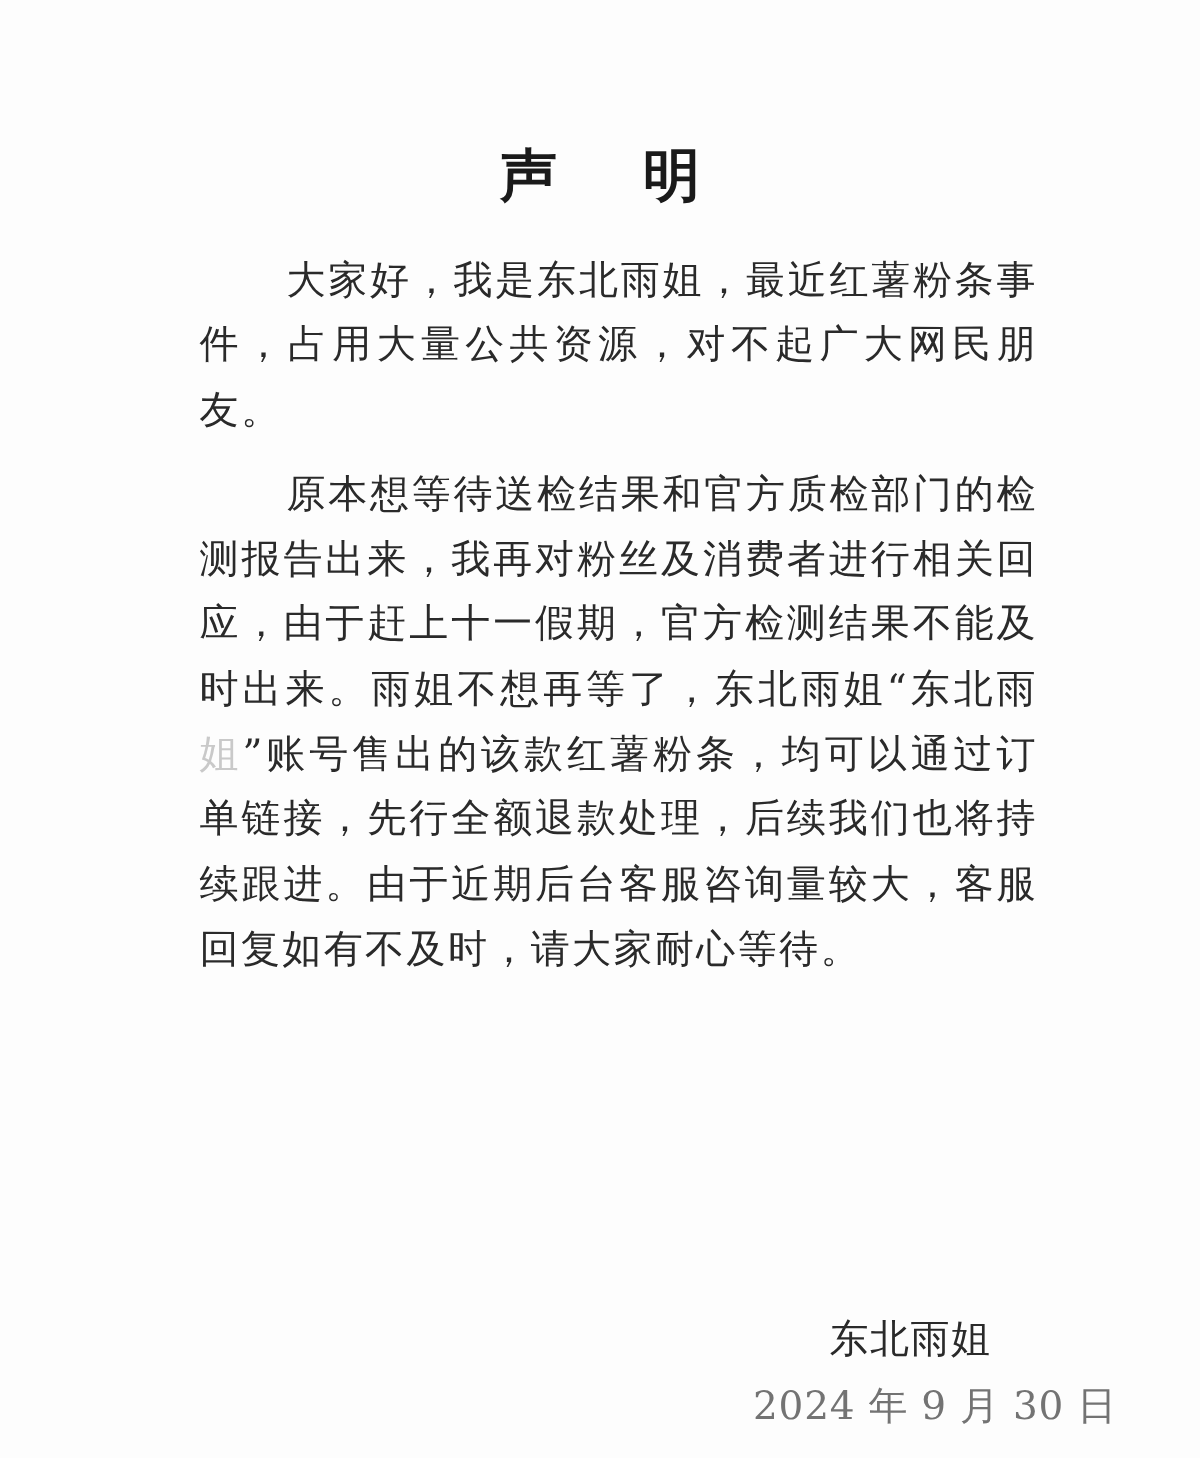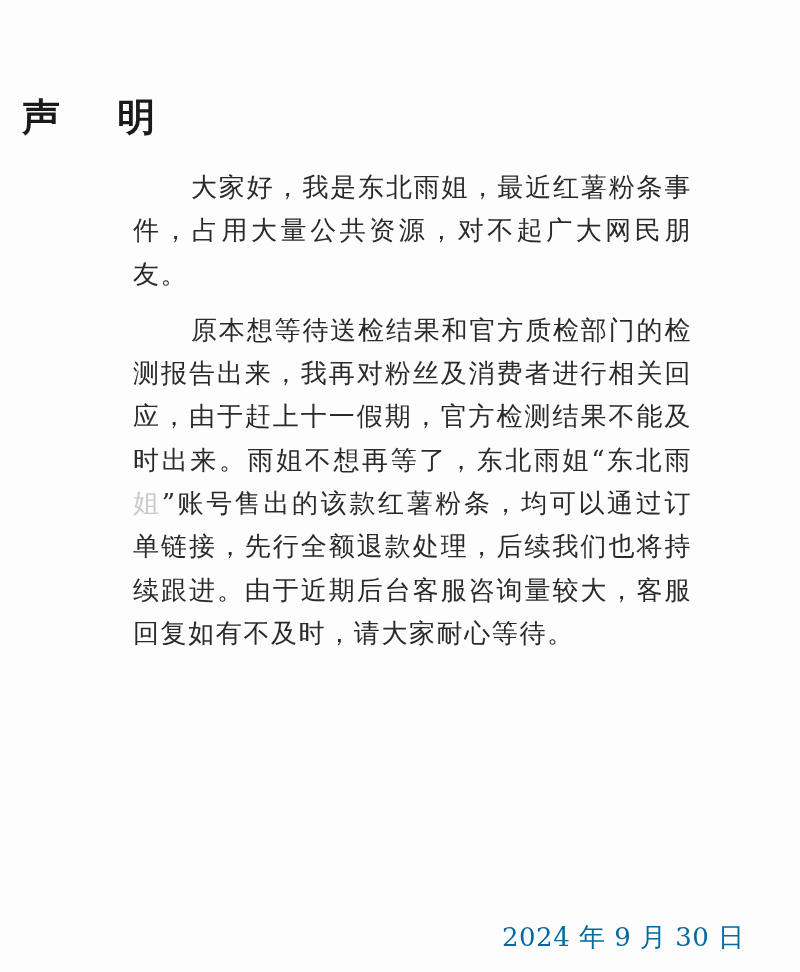--- a/index.html
+++ b/index.html
@@ -19,20 +19,21 @@
       position: absolute;
       left: 0; top: 0;
       width: 800px; height: 972px;
       background: #fdfdfd;
     }
     .title {
       position: absolute;
       left: 0;
       width: 800px;
       top: 92px;
+      text-align: center;
       font-size: 38px;
       font-weight: bold;
       letter-spacing: 22px;
       text-indent: 22px;
       color: #1a1a1a;
     }
     .body-text {
       position: absolute;
       left: 120px;
       top: 153px;
@@ -58,31 +59,32 @@
       font-size: 26px;
       letter-spacing: 1px;
       color: #2a2a2a;
     }
     .sig-date {
       position: absolute;
       left: 502px;
       top: 920px;
       font-size: 26px;
       letter-spacing: 0.5px;
-      color: #0369a1;
+      color: #737373;
       white-space: nowrap;
     }
   </style>
 </head>
 <body>
 
 <div class="page">
 
   <div class="title">声 明</div>
 
   <div class="body-text">
     <p class="para">大家好，我是东北雨姐，最近红薯粉条事件，占用大量公共资源，对不起广大网民朋友。</p>
     <p class="para"><span>原本想等待送检结果和官方质检部门的检测报告出来，我再对粉丝及消费者进行相关回应，由于赶上十一假期，官方检测结果不能及时出来。雨姐不想再等了，东北雨姐“东北雨</span><span class="faded">姐</span><span>”账号售出的该款红薯粉条，均可以通过订单链接，先行全额退款处理，后续我们也将持续跟进。由于近期后台客服咨询量较大，客服回复如有不及时，请大家耐心等待。</span></p>
   </div>
 
+  <div class="sig-name">东北雨姐</div>
   <div class="sig-date">2024 年 9 月 30 日</div>
 
 </div>
 
 </body></html>

